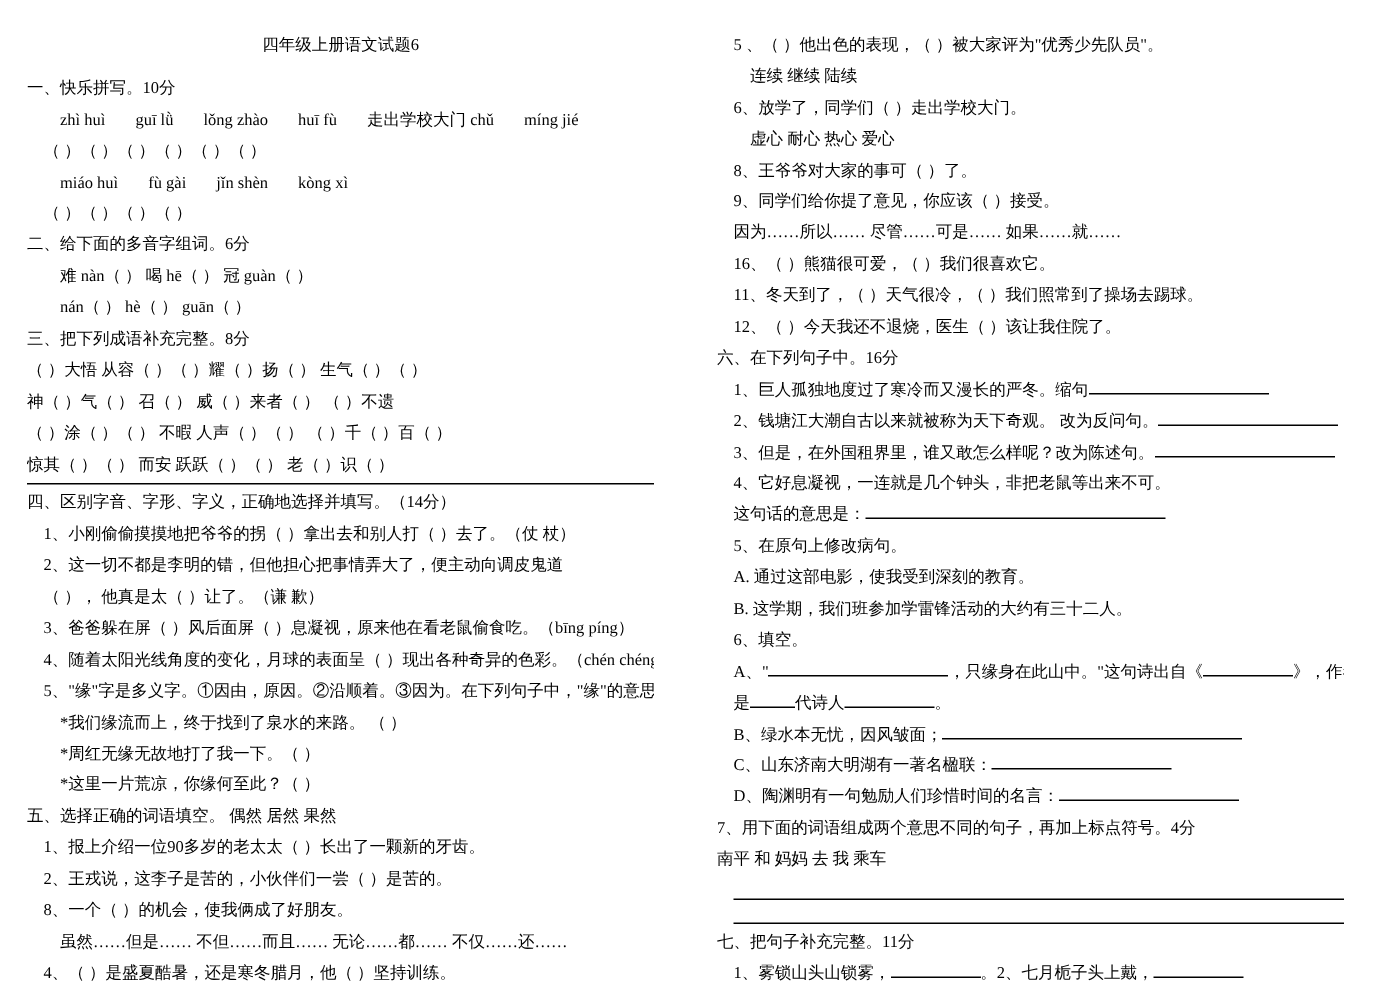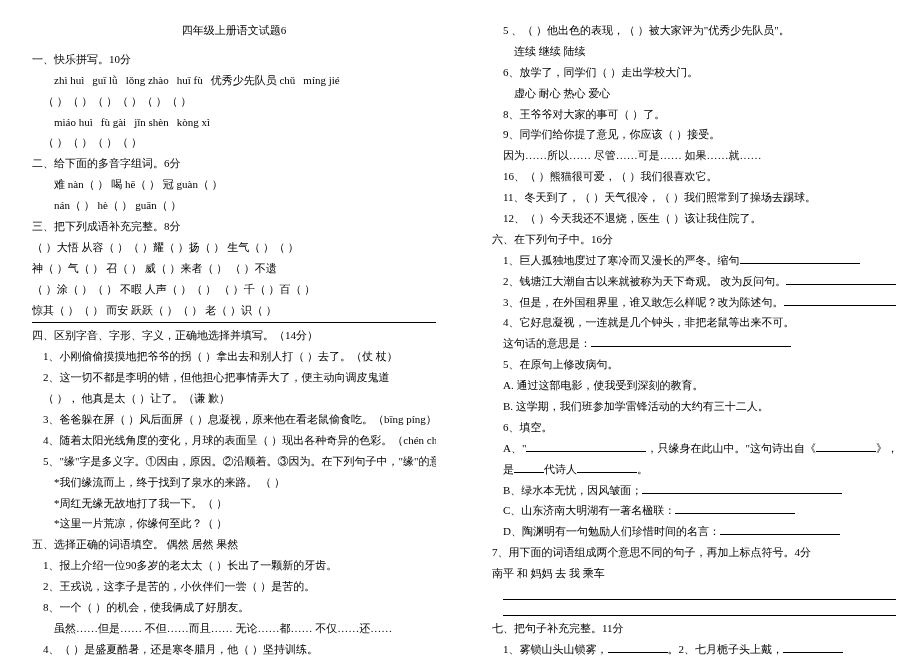--- a/index.html
+++ b/index.html
@@ -8,52 +8,52 @@
     height: 672px;
     background: #fff;
     font-family: "SimSun", "宋体", serif;
     font-size: 11px;
     color: #000;
     display: flex;
     overflow: hidden;
   }
   .col {
     width: 460px;
-    padding: 20px 24px 10px 32px;
+    padding: 20px 24px 10px 18px;
     line-height: 1.9;
   }
   .title {
     text-align: center;
     font-weight: normal;
     margin-bottom: 8px;
   }
   .line { white-space: nowrap; overflow: hidden; }
   .indent1 { padding-left: 1em; }
   .indent2 { padding-left: 2em; }
-  .pyrow { display: flex; gap: 8px; padding-left: 2em; }
+  .pyrow { display: flex; gap: 20px; padding-left: 2em; }
   .pyrow span { display: inline-block; }
   .blank { display:inline-block; border-bottom:1px solid #000; min-width:60px; height:12px; vertical-align:baseline;}
   .blank-s { min-width:30px; }
   .blank-l { min-width:120px; }
   .blank-xl { min-width:200px; }
   .full-line { border-bottom:1px solid #000; display:block; height:14px; margin:2px 0 2px 1em;}
 </style>
 </head>
 <body>
 
 <div class="col">
   <div class="title">四年级上册语文试题6</div>
 
   <div class="line">一、快乐拼写。10分</div>
   <div class="pyrow">
     <span>zhì huì</span>
     <span>guī lǜ</span>
     <span>lǒng zhào</span>
     <span>huī fù</span>
-    <span>优秀少先队员 chǔ</span>
+    <span>走出学校大门 chǔ</span>
     <span>míng jié</span>
   </div>
   <div class="line indent1">（        ）（        ）（        ）（        ）（        ）（        ）</div>
   <div class="pyrow">
     <span>miáo huì</span>
     <span>fù gài</span>
     <span>jǐn shèn</span>
     <span>kòng xì</span>
   </div>
   <div class="line indent1">（        ）（        ）（        ）（        ）</div>

